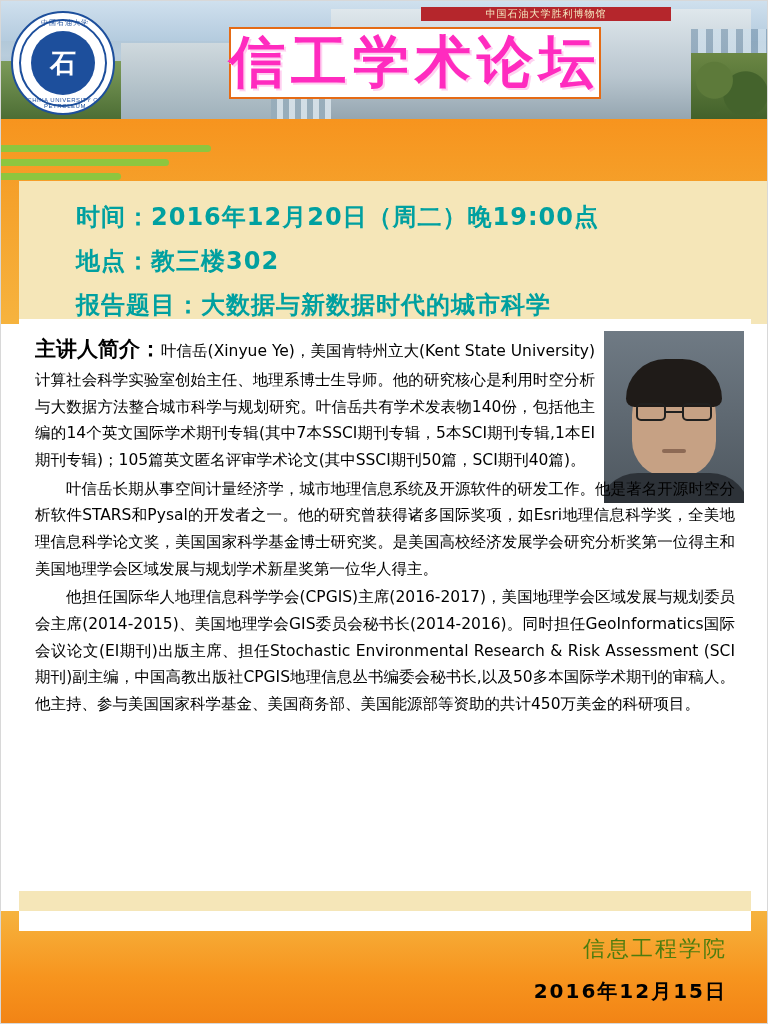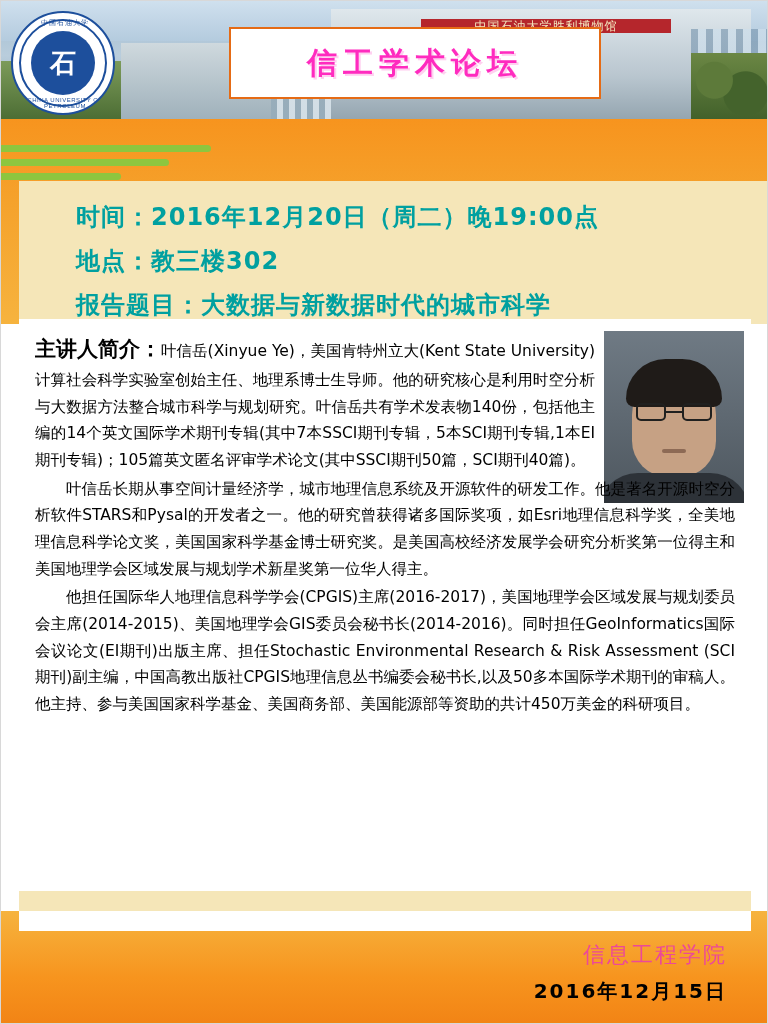--- a/index.html
+++ b/index.html
@@ -41,24 +41,24 @@
     background: linear-gradient(180deg,#dfe7ec 0%, #b9c6cf 60%, #93a4af 100%);
   }
   .bldg-glass {
     position: absolute; left: 360px; top: 20px; width: 360px; height: 70px;
     background: repeating-linear-gradient(90deg,
        rgba(120,150,175,.75) 0px, rgba(120,150,175,.75) 7px,
        rgba(205,222,235,.85) 7px, rgba(205,222,235,.85) 15px);
     opacity: .85;
   }
   .bldg-band-red {
-    position: absolute; left: 420px; top: 18px; width: 250px; height: 14px;
+    position: absolute; left: 420px; top: 6px; width: 250px; height: 14px;
     background: #b5262c;
     color: #f4e9c0;
-    font-size: 12px;
+    font-size: 10px;
     line-height: 14px;
     text-align: center;
     letter-spacing: 1px;
   }
   .bldg-left {
     position: absolute; left: 120px; top: 42px; width: 230px; height: 78px;
     background: linear-gradient(180deg,#cfd9de 0%, #9eb0ba 100%);
   }
   .bldg-left2 {
     position: absolute; left: 150px; top: 56px; width: 175px; height: 64px;
@@ -115,21 +115,21 @@
     position: absolute;
     left: 228px; top: 26px;
     width: 372px; height: 72px;
     background: #ffffff;
     border: 2px solid #e56b15;
     display: flex; align-items: center; justify-content: center;
     box-sizing: border-box;
   }
   .title-text {
     font-family: "DejaVu Sans", sans-serif;
-    font-size: 30px;
+    font-size: 56px;
     font-weight: bold;
     letter-spacing: 6px;
     color: #ff2bbf;
     text-shadow: 2px 2px 0 #ffd0f0;
     white-space: nowrap;
   }
 
   
   .orange-zone {
     position: absolute;
@@ -268,23 +268,23 @@
   
   .footer {
     position: absolute;
     right: 40px;
     bottom: 18px;
     text-align: right;
   }
   .footer-org {
     font-family: "DejaVu Sans", sans-serif;
     font-size: 22px;
-    color: #ec4899;
+    color: #4d7c0f;
     letter-spacing: 2px;
-    margin-bottom: 8px;
+    margin-bottom: 14px;
   }
   .footer-date {
     font-family: "DejaVu Sans", sans-serif;
     font-size: 20px;
     color: #000000;
     letter-spacing: 2px;
     font-weight: bold;
   }
 </style>
 </head>

